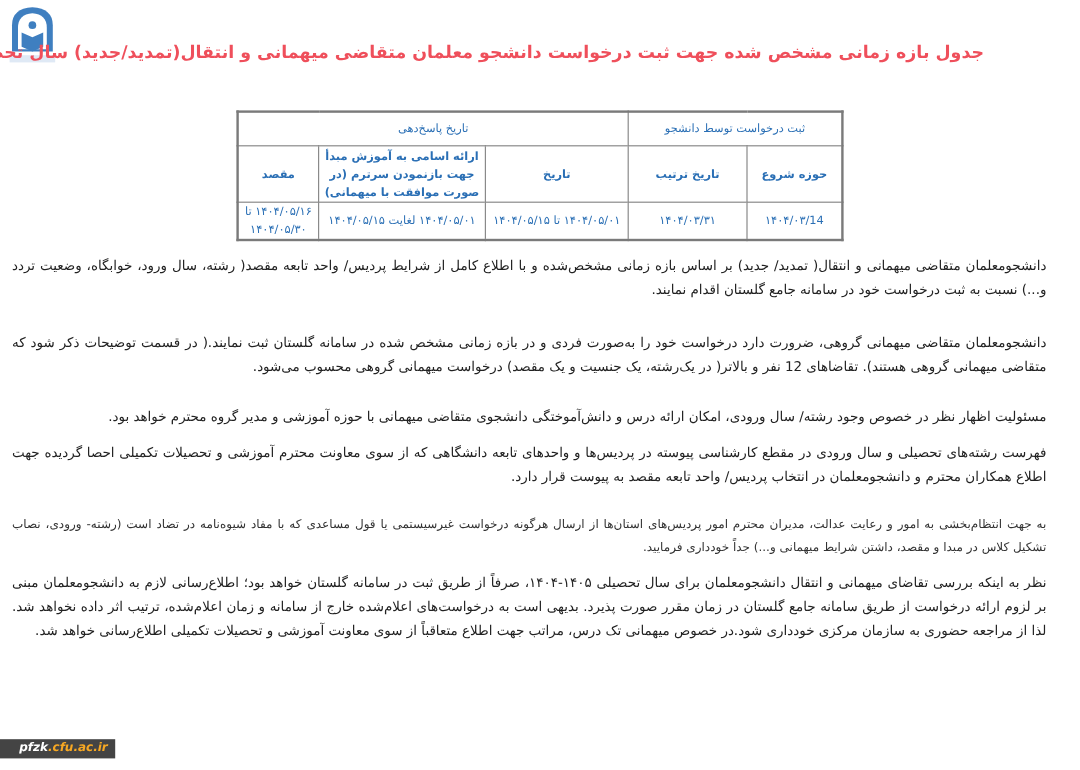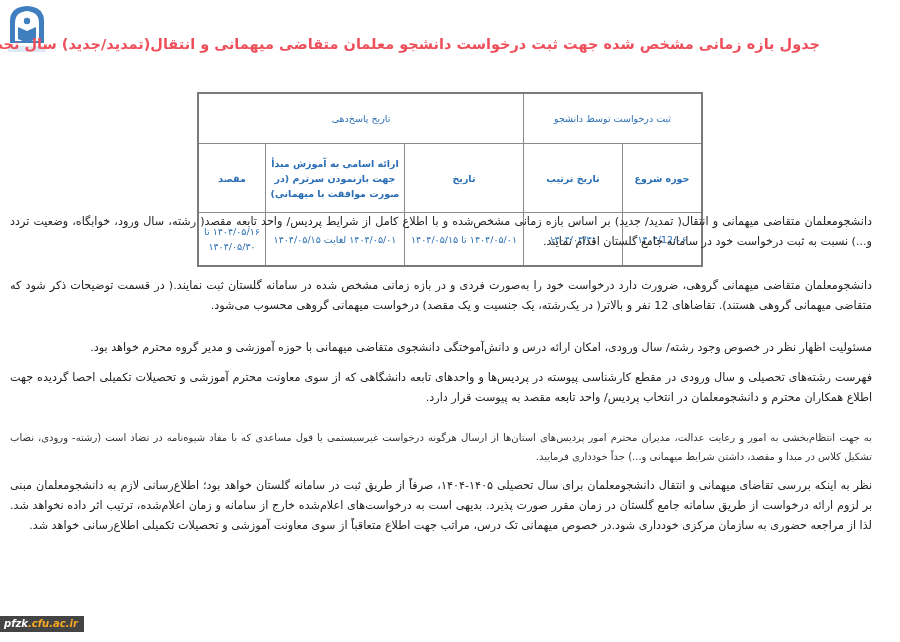--- a/index.html
+++ b/index.html
@@ -20,36 +20,36 @@
     white-space: nowrap;
   }
   table.sched {
     position: absolute; left: 197px; top: 92px; width: 506px;
     border-collapse: collapse; direction: rtl;
     border: 2px solid #7a7a7a;
     font-size: 9.5px; color: #2a6fb5;
   }
   table.sched td {
     border: 1px solid #8a8a8a; text-align: center; vertical-align: middle;
-    padding: 11px 4px; line-height: 15px;
+    padding: 0 4px; line-height: 15px;
   }
   .r1 td { height: 27px; }
   .r2 td { height: 46px; font-weight: bold; }
   .r3 td { height: 30px; }
   .para {
     position: absolute; right: 28px; width: 862px;
     direction: rtl; text-align: justify;
     font-size: 11.2px; line-height: 20px; color: #222;
     font-family: "DejaVu Sans", sans-serif;
   }
   .para.small { font-size: 10px; line-height: 19px; color: #333; }
   .badge {
     position: absolute; left: 0; top: 616px; width: 80px; height: 16px;
     background: #444444; color: #fff; font-size: 10px; font-weight: bold;
-    font-style: italic; line-height: 16px; padding-left: 4px;
+    font-style: italic; line-height: 16px; padding-left: 16px;
     font-family: "DejaVu Sans", sans-serif;
   }
   .badge .accent { color: #f7a823; }
 </style>
 </head>
 <body>
 
 <div class="logo">
   <svg width="46" height="52" viewBox="0 0 46 52">
     <path d="M6 40 V18 Q6 4 23 3 Q40 4 40 18 V40 Z" fill="#3f7fc0"></path>
@@ -69,21 +69,21 @@
     <td colspan="3">تاریخ پاسخ‌دهی</td>
   </tr>
   <tr class="r2">
     <td style="width:70px">حوزه شروع</td>
     <td style="width:90px">تاریخ ترتیب</td>
     <td style="width:110px">تاریخ</td>
     <td style="width:130px">ارائه اسامی به آموزش مبدأ جهت بازنمودن سرترم (در صورت موافقت با میهمانی)</td>
     <td>مقصد</td>
   </tr>
   <tr class="r3">
-    <td>۱۴۰۴/12/۰۶</td>
+    <td>۱۴۰۴/۰۳/14</td>
     <td>۱۴۰۴/۰۳/۳۱</td>
     <td>۱۴۰۴/۰۵/۰۱ تا ۱۴۰۴/۰۵/۱۵</td>
     <td>۱۴۰۴/۰۵/۰۱ لغایت ۱۴۰۴/۰۵/۱۵</td>
     <td>۱۴۰۴/۰۵/۱۶ تا ۱۴۰۴/۰۵/۳۰</td>
   </tr>
 </tbody>
   </table>
 
 <p class="para" style="top:212px;margin:0">دانشجومعلمان متقاضی میهمانی و انتقال( تمدید/ جدید) بر اساس بازه زمانی مشخص‌شده و با اطلاع کامل از شرایط پردیس/ واحد تابعه مقصد( رشته، سال ورود، خوابگاه، وضعیت تردد و...) نسبت به ثبت درخواست خود در سامانه جامع گلستان اقدام نمایند.</p>
 <p class="para" style="top:276px;margin:0">دانشجومعلمان متقاضی میهمانی گروهی، ضرورت دارد درخواست خود را به‌صورت فردی و در بازه زمانی مشخص شده در سامانه گلستان ثبت نمایند.( در قسمت توضیحات ذکر شود که متقاضی میهمانی گروهی هستند). تقاضاهای 12 نفر و بالاتر( در یک‌رشته، یک جنسیت و یک مقصد) درخواست میهمانی گروهی محسوب می‌شود.</p>

